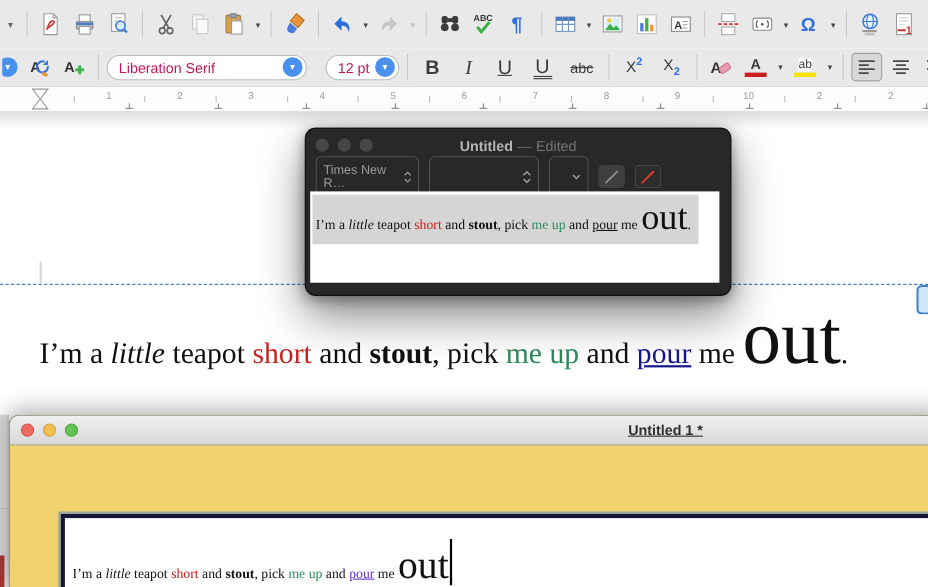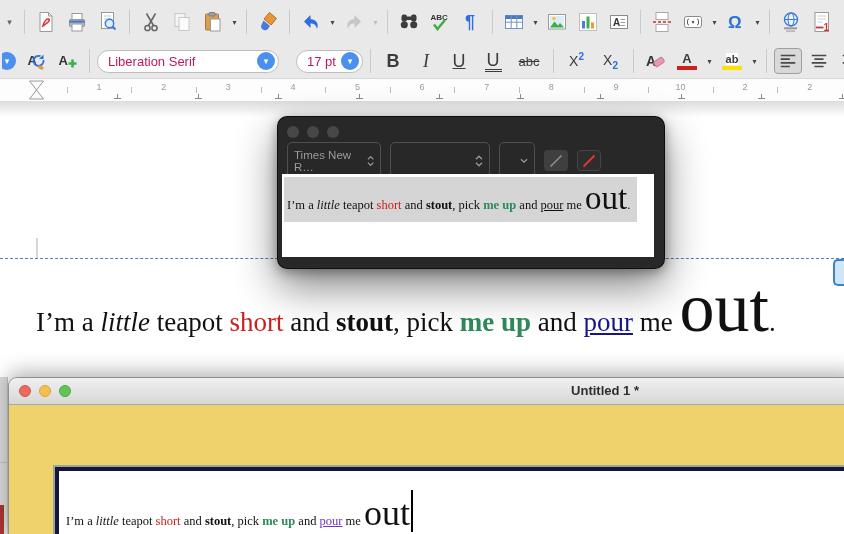--- a/index.html
+++ b/index.html
@@ -35,21 +35,21 @@
   .fmt-u { text-decoration:underline; }
   .fmt-uu { border-bottom:3px double #3c3c3c; line-height:1; display:inline-block; width:auto; padding:0 2px;}
   .fmt-uu-wrap { width:32px; text-align:center; flex:0 0 auto; color:#3c3c3c; font-size:18px;}
   .fmt-strike { font-size:13px; text-decoration:line-through; width:34px; color:#3c3c3c; text-align:center; flex:0 0 auto;}
   .fmt-x { font-size:14px; color:#3c3c3c; }
   .fx-wrap { width:31px; text-align:center; flex:0 0 auto; }
   .fx-wrap sup, .fx-wrap sub { color:#2f6fdd; font-size:10px; font-weight:bold; }
   .stack-btn { width:30px; display:flex; flex-direction:column; align-items:center; flex:0 0 auto; }
   .stack-btn .g { font-size:13px; font-weight:bold; color:#3c3c3c; line-height:13px; }
   .bar { width:20px; height:4px; margin-top:1px; }
-  .hl-g { font-size:11px; font-weight:bold; color:#3c3c3c; line-height:12px; background:linear-gradient(#fff,#fff); }
+  .hl-g { font-size:11px; font-weight:normal; color:#3c3c3c; line-height:12px; background:linear-gradient(#fff,#fff); }
   .align-btn { width:28px; height:26px; display:flex; align-items:center; justify-content:center; border-radius:4px; flex:0 0 auto;}
   .align-btn.active { background:#d9d9d9; border:1px solid #9f9f9f; }
   .align-btn svg { width:20px; height:20px; }
 
   
   .ruler { position:relative; height:22px; background:#fdfdfd; border-top:1px solid #d8d8d8; }
   .rnum { position:absolute; top:3px; transform:translateX(-50%); font-size:9px; color:#9a9a9a; }
   .rtick { position:absolute; top:8px; width:1px; height:6px; background:#bdbdbd; }
   .tabstop { position:absolute; bottom:1px; width:7px; height:5px; }
   .tabstop::before { content:""; position:absolute; left:3px; top:0; width:1px; height:5px; background:#8a8a8a; }
@@ -64,21 +64,21 @@
   .margin-cursor { position:absolute; left:36px; top:137px; width:2px; height:20px; background:#d6d6d6; }
   .comment-tab { position:absolute; right:0; top:158px; width:11px; height:27px; background:#cfe5f8;
      border:2px solid #3f81c9; border-right:none; border-radius:5px 0 0 5px; }
   .doc-main { position:absolute; left:36px; top:172px; font-family:"Liberation Serif", serif;
      font-size:27px; line-height:1; color:#111; white-space:nowrap; }
 
   
   .seg-italic { font-style:italic; }
   .seg-bold   { font-weight:bold; }
   .seg-red    { color:#c9211e; }
-  .seg-green  { color:#2f8a5a;font-weight:bold; }
+  .seg-green  { color:#2f8a5a; }
   .seg-link   { text-decoration:underline; }
   .doc-main .seg-link { color:#16168b; }
   .doc-main .seg-huge { font-size:70px; }
   .te-line .seg-link  { color:#111111; }
   .te-line .seg-huge  { font-size:33px; }
   .cv-line .seg-link  { color:#6b35c9; }
   .cv-line .seg-huge  { font-size:36px; }
 
   
   .te-window { position:absolute; left:277px; top:116px; width:388px; height:153px; z-index:30;
@@ -111,21 +111,21 @@
      border-radius:9px 9px 0 0; border:1px solid #8f8f8f; border-bottom:none;
      box-shadow:0 -5px 20px rgba(0,0,0,.30); overflow:hidden; background:#f0d26d; }
   .cw-titlebar { position:relative; height:27px; background:linear-gradient(#f0f0f0,#d7d7d7);
      border-bottom:1px solid #a8a8a8; }
   .cw-dots { position:absolute; left:10px; top:7px; display:flex; gap:8px; }
   .cw-dot { width:12px; height:12px; border-radius:50%; }
   .cw-dot.red { background:#ed6a5e; border:1px solid #d35548; }
   .cw-dot.yellow { background:#f5bf4f; border:1px solid #d6a243; }
   .cw-dot.green { background:#61c454; border:1px solid #4aa93e; }
   .cw-title { position:absolute; left:596px; top:5px; transform:translateX(-50%);
-     font-size:13px; font-weight:bold; color:#2e2e2e; white-space:nowrap; }
+     font-size:13px; font-weight:bold; color:#2e2e2e; white-space:nowrap;text-decoration:underline; }
   .cw-body { position:absolute; left:0; right:0; top:28px; bottom:0; background:#f0d26d; }
   .cw-textbox { position:absolute; left:46px; top:61px; right:-20px; bottom:-20px; background:#fff;
      border:4px solid #16163a; outline:2px solid #98a69e; }
   .cv-line { padding:12px 0 0 7px; font-family:"Liberation Serif", serif; font-size:12.5px;
      line-height:1; color:#111; white-space:nowrap; }
   .caret { display:inline-block; width:2px; height:42px; background:#000; vertical-align:baseline;
      position:relative; top:7px; margin-left:1px; }
 
   svg text { font-family:"Liberation Sans", sans-serif; }
 </style>
@@ -325,21 +325,21 @@
             <text x="1.5" y="15" font-size="13" font-weight="bold" fill="#333">A</text>
             <path d="M15.5 9.5v8M11.5 13.5h8" stroke="#3fae49" stroke-width="2.6"></path>
           </svg>
         </span>
       <span class="sep"></span>
       <span class="combo combo-font">
         <span class="combo-text">Liberation Serif</span>
         <span class="circle-chev">▾</span>
       </span>
       <span class="combo combo-size">
-        <span class="combo-text">17 pt</span>
+        <span class="combo-text">12 pt</span>
         <span class="circle-chev">▾</span>
       </span>
       <span class="sep"></span>
       <span class="fmt fmt-b">B</span>
       <span class="fmt fmt-i">I</span>
       <span class="fmt fmt-u">U</span>
       <span class="fmt-uu-wrap"><span class="fmt-uu">U</span></span>
       <span class="fmt-strike">abc</span>
       <span class="sep"></span>
       <span class="fx-wrap"><span class="fmt-x">X</span><sup>2</sup></span>
@@ -448,20 +448,23 @@
     </div>
   </div>
 
   <div class="te-window">
     <div class="te-titlebar">
       <span class="te-dots">
         <span class="te-dot"></span>
         <span class="te-dot"></span>
         <span class="te-dot"></span>
       </span>
+      <span class="te-title-wrap">
+        <span class="te-title">Untitled</span><span class="te-dash">—</span><span class="te-edited">Edited</span>
+      </span>
     </div>
     <div class="te-toolbar">
       <span class="te-dd te-dd1">
         <span>Times New R…</span>
         <svg width="8" height="12" viewBox="0 0 8 12">
             <path d="M1 4.2L4 1.2l3 3M1 7.8l3 3 3-3" stroke="#9a9a9a" stroke-width="1.3" fill="none"></path>
           </svg>
       </span>
       <span class="te-dd te-dd2">
         <span></span>

